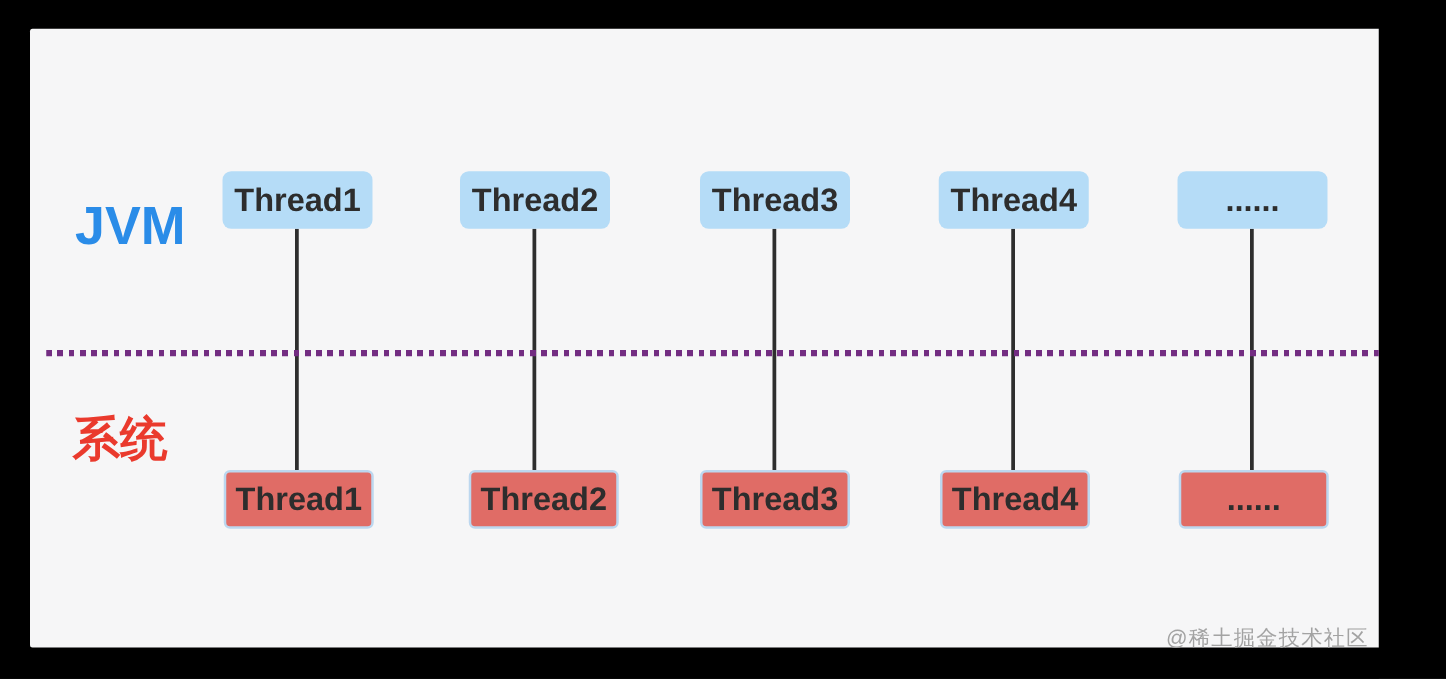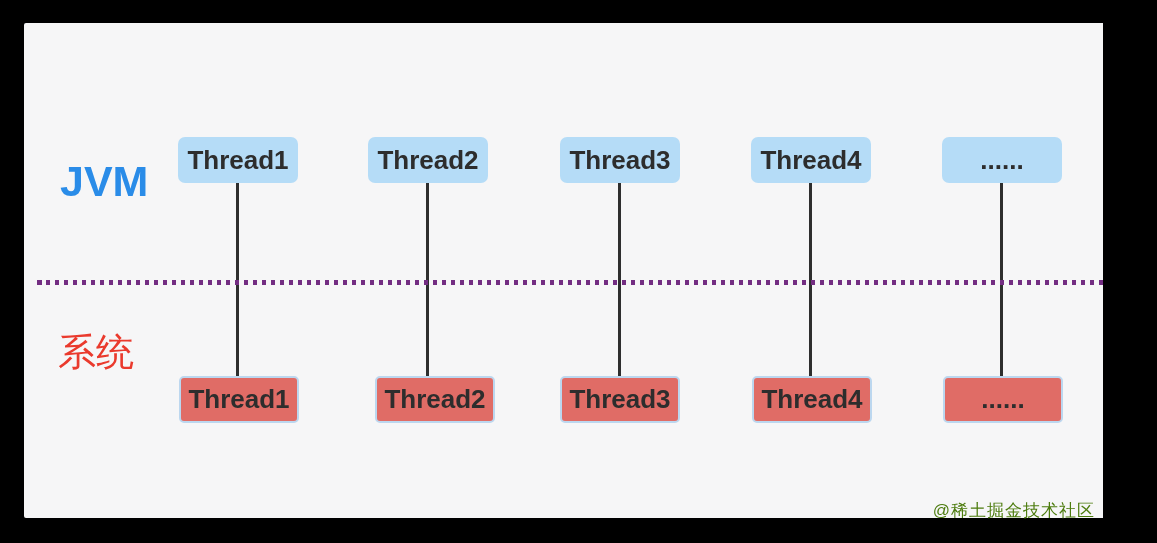--- a/index.html
+++ b/index.html
@@ -34,21 +34,21 @@
     color: #2a8ce8;
     letter-spacing: 0px;
     line-height: 1;
   }
   .kernel-label {
     position: absolute;
     left: 58px;
     top: 326px;
     width: 90px;
     font-size: 38px;
-    font-weight: 400;
+    font-weight: 700;
     color: #ea3a2d;
     line-height: 52px;
   }
   .tbox {
     position: absolute;
     top: 137px;
     width: 120px;
     height: 46px;
     background: #b5dcf7;
     border-radius: 7px;
@@ -88,21 +88,21 @@
     height: 5px;
     background: repeating-linear-gradient(90deg,
       #732d82 0px, #732d82 4.5px,
       transparent 4.5px, transparent 9px);
   }
   .watermark {
     position: absolute;
     right: 8px;
     top: 499px;
     font-size: 17px;
-    color: #4d7c0f;
+    color: #a3a3a3;
     letter-spacing: 1px;
     z-index: 5;
   }
   
   .c1 { left: 236px; } .c2 { left: 426px; } .c3 { left: 618px; } .c4 { left: 809px; } .c5 { left: 1000px; }
   
   .t1 { left: 178px; } .t2 { left: 368px; } .t3 { left: 560px; } .t4 { left: 751px; } .t5 { left: 942px; }
   
   .b1 { left: 179px; } .b2 { left: 375px; } .b3 { left: 560px; } .b4 { left: 752px; } .b5 { left: 943px; }
 </style>

